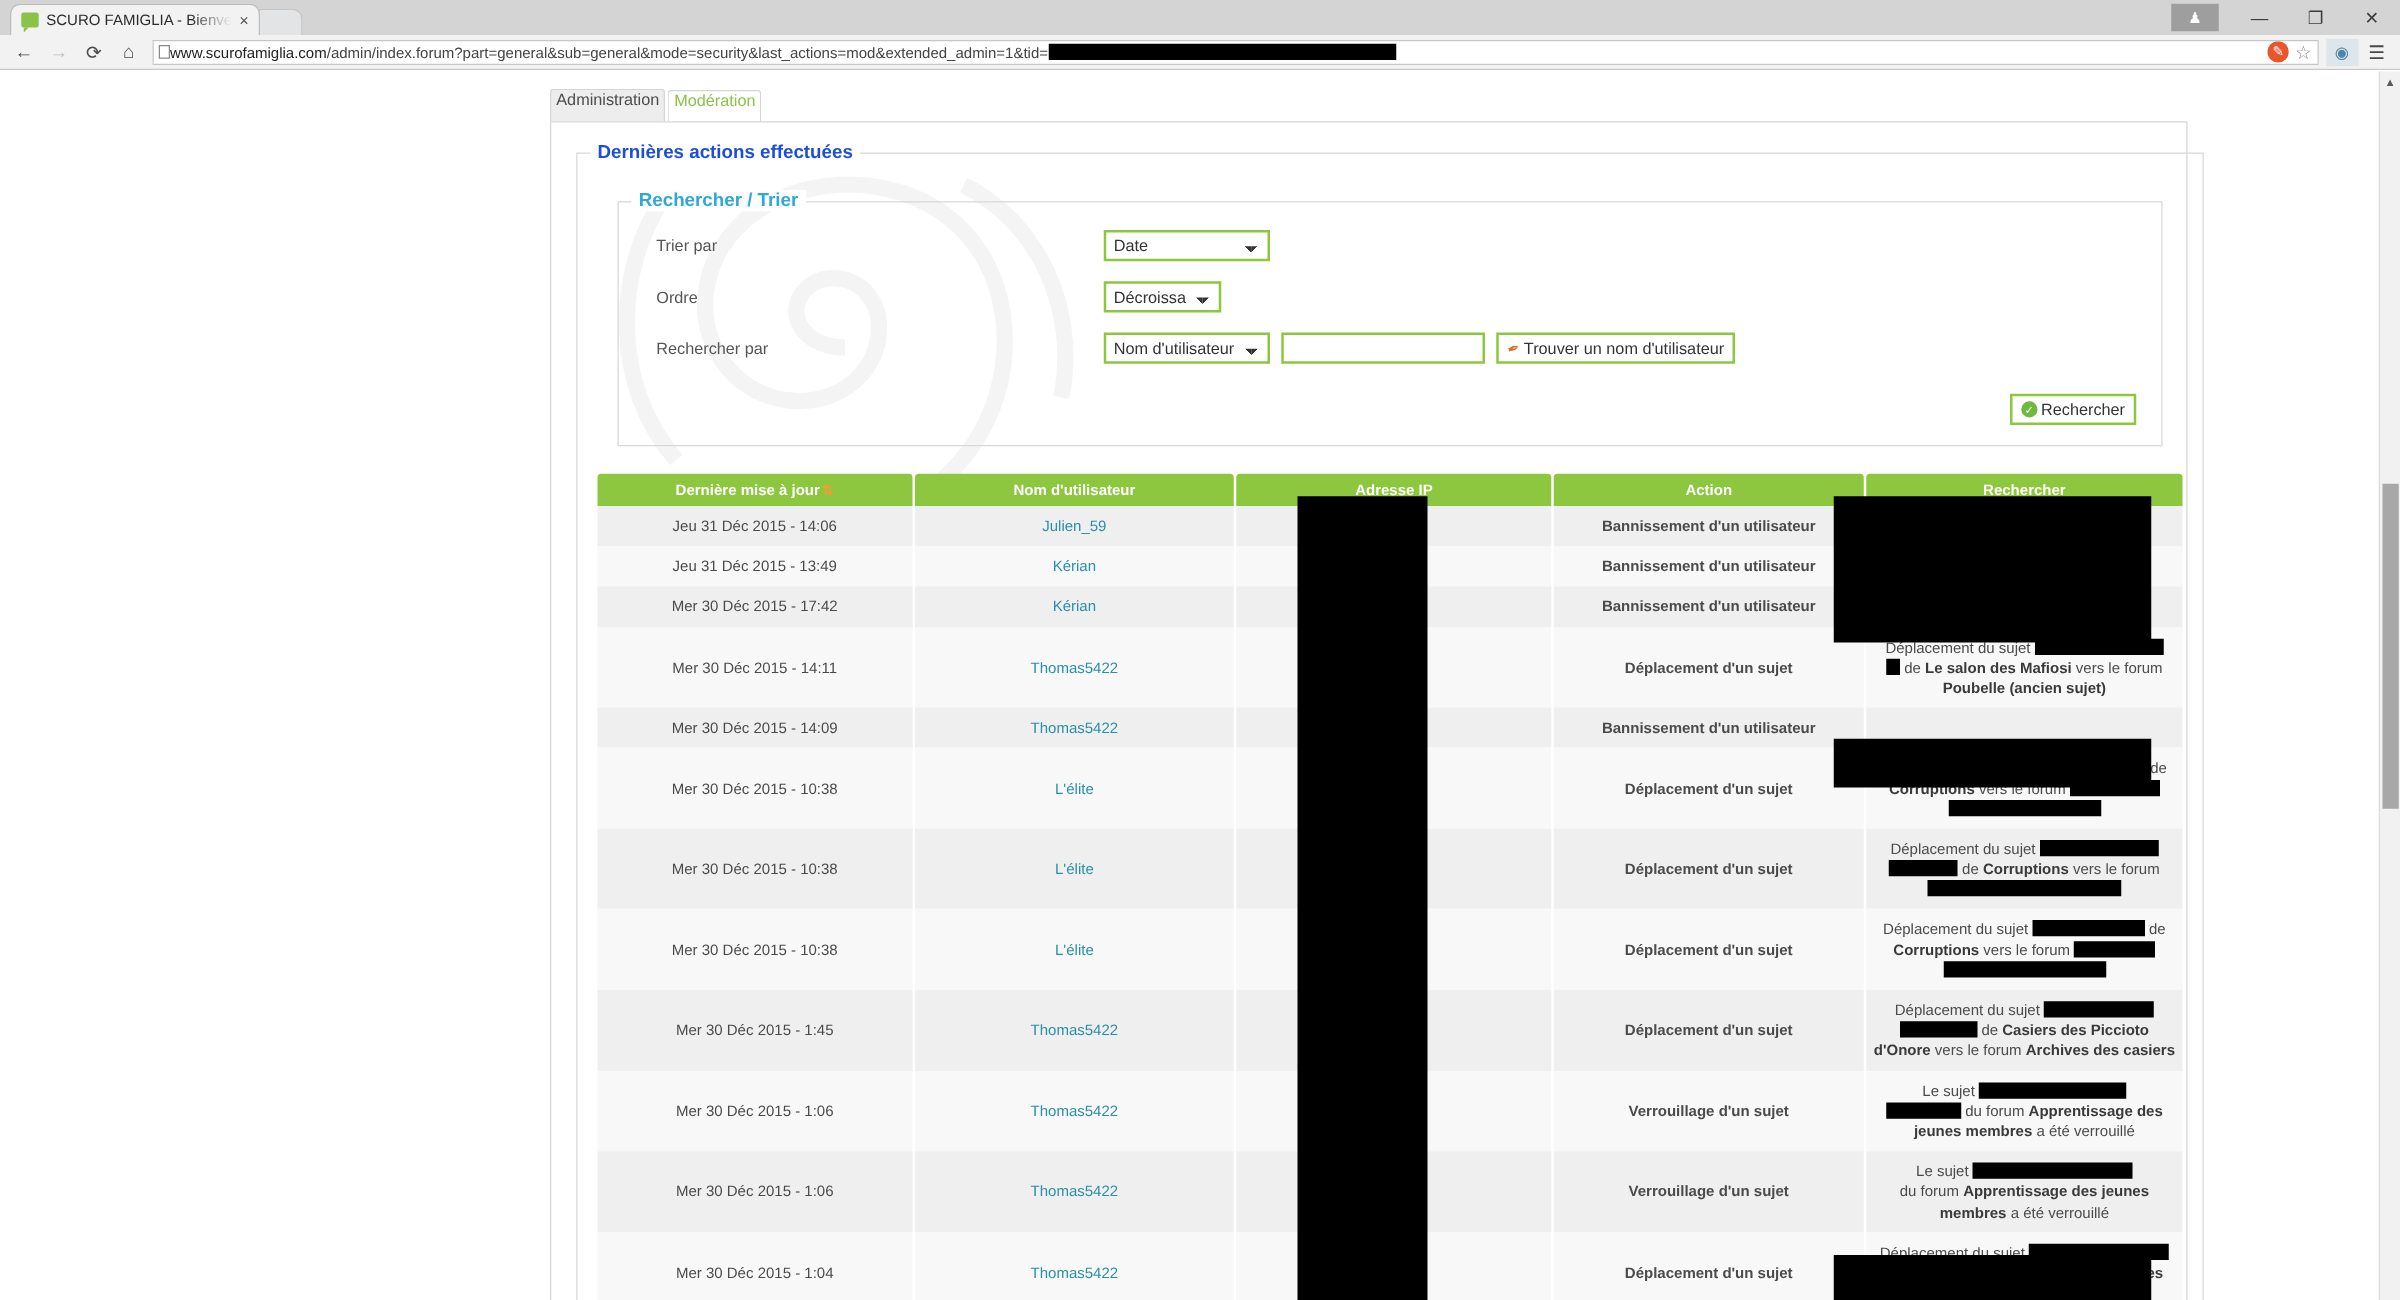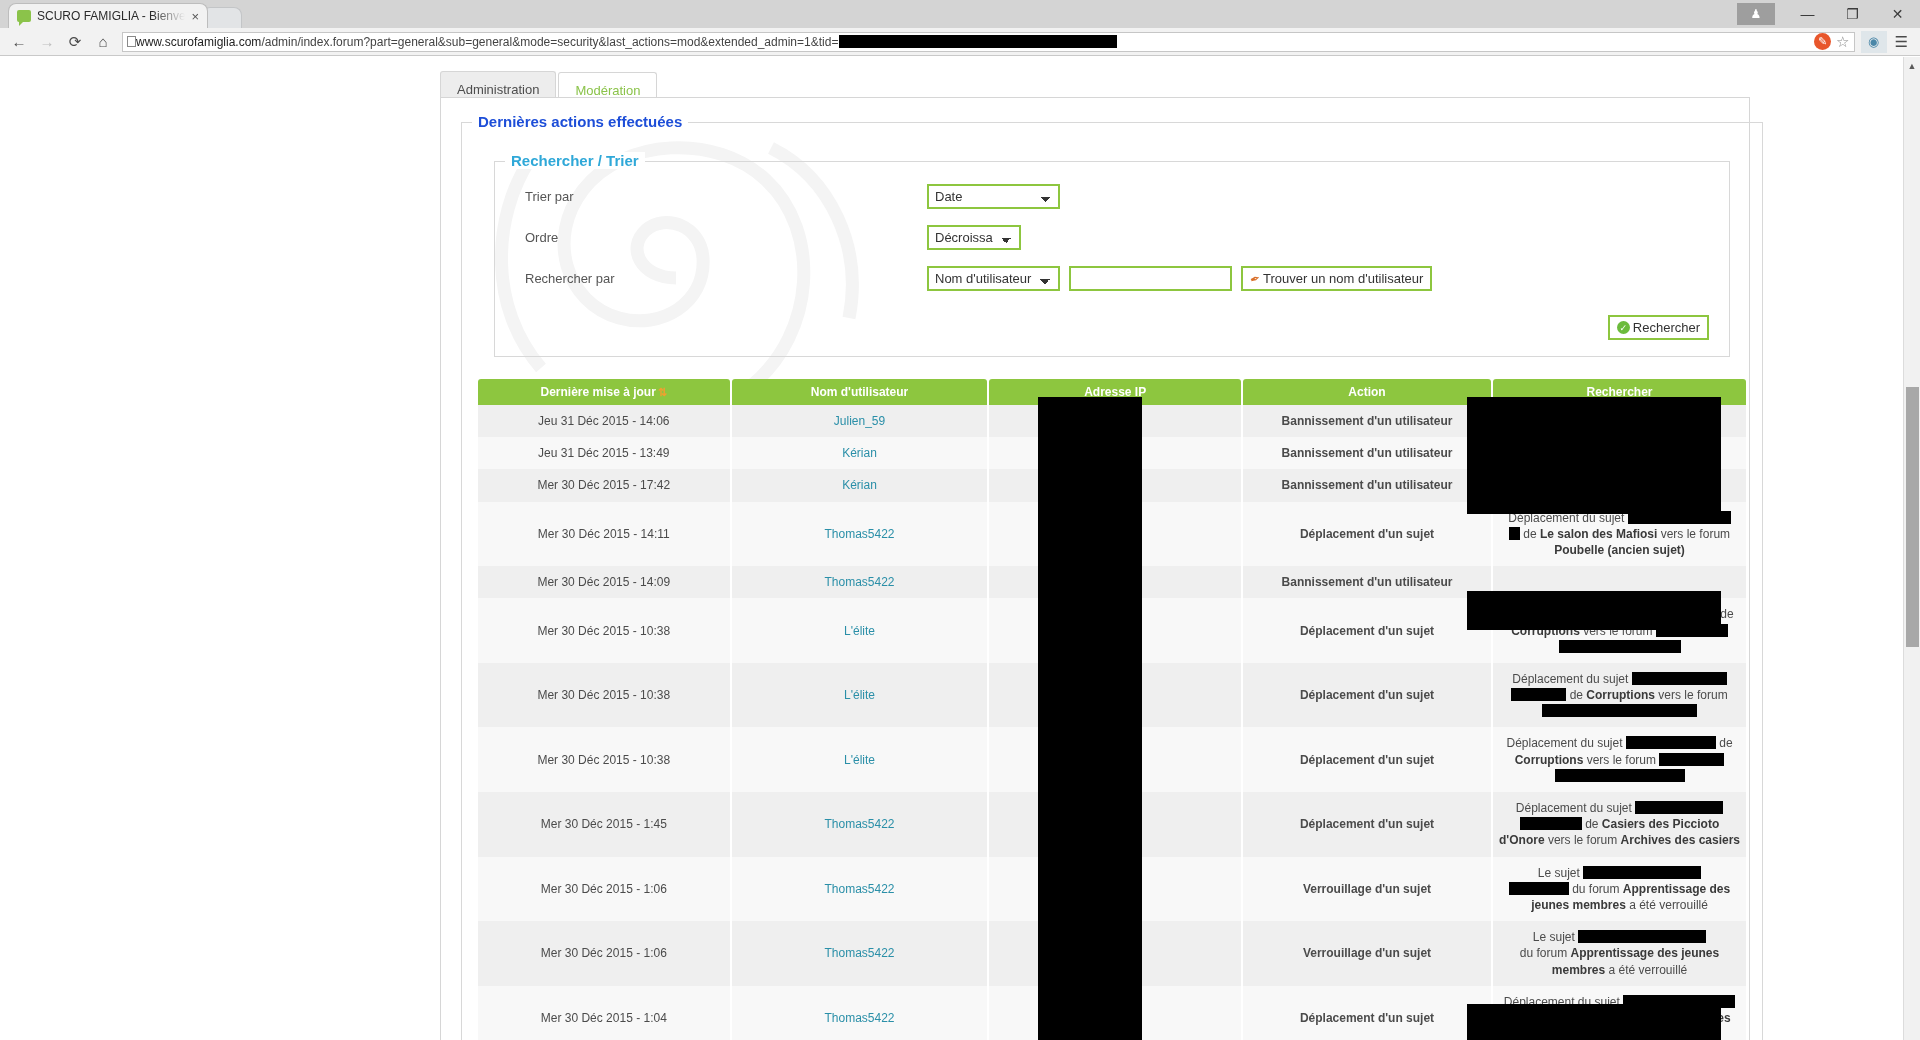--- a/index.html
+++ b/index.html
@@ -116,21 +116,21 @@
     background: #a8a8a8; border-radius: 0;
   }
 
   .page-inner { position: relative; width: 1880px; }
 
   .content-wrap { padding: 12px 0 0 440px; }
 
   
   .ptabs { display: flex; align-items: flex-end; height: 28px; }
   .ptab {
-    height: 26px; padding: 0 16px; display:flex; align-items:flex-end;
+    height: 26px; padding: 0 4px; display:flex; align-items:flex-start;
     font-size: 13px; border: 1px solid #d6d6d6; border-bottom: none;
     background: #ededed; color: #4d4d4d; margin-right: 2px;
     border-top-left-radius: 3px; border-top-right-radius: 3px;
   }
   .ptab.active { background: #fff; color: #8bc34a; border-color: #d6d6d6; position: relative; top: 1px; }
 
   .panel {
     width: 1310px; border: 1px solid #d6d6d6; background: #fff;
     padding: 14px 16px 0 16px; position: relative; min-height: 700px;
   }
@@ -146,21 +146,21 @@
   }
   .fieldset > .legend {
     position: absolute; top: -10px; left: 10px; background: #fff;
     padding: 0 6px; font-size: 15px; color: #1d4ed8; font-weight: bold;
   }
   .fieldset.inner { margin: 22px 18px 18px 18px; padding: 22px 16px 14px 16px; }
   .fieldset.inner > .legend { font-size: 15px; color: #2fa8d8; }
 
   .form-row { display: flex; align-items: center; margin-bottom: 16px; }
   .form-label { width: 372px; font-size: 13px; color: #555; padding-left: 14px; }
-  .form-controls { display: flex; align-items: center; gap: 9px; margin-left: 44px; }
+  .form-controls { display: flex; align-items: center; gap: 9px; }
 
   select.gsel {
     border: 2px solid #8dc63f; background: #fff; font-size: 13px;
     color: #333; padding: 3px 6px; height: 25px;
     font-family: "Liberation Sans", sans-serif;
     -webkit-appearance: none; appearance: none;
     background-image: linear-gradient(45deg, transparent 50%, #333 50%),
                       linear-gradient(135deg, #333 50%, transparent 50%);
     background-position: calc(100% - 13px) 11px, calc(100% - 8px) 11px;
     background-size: 5px 5px, 5px 5px;

